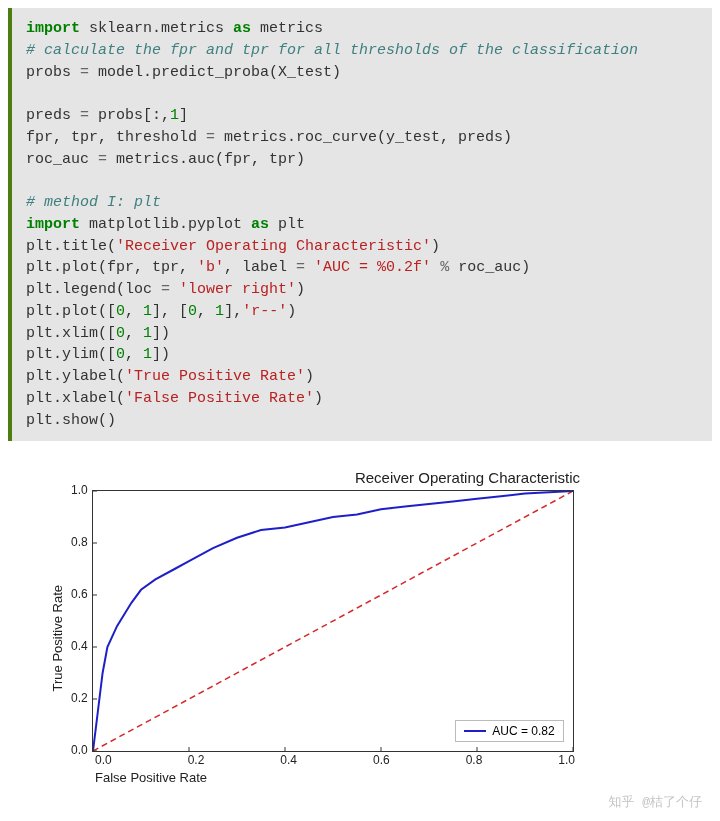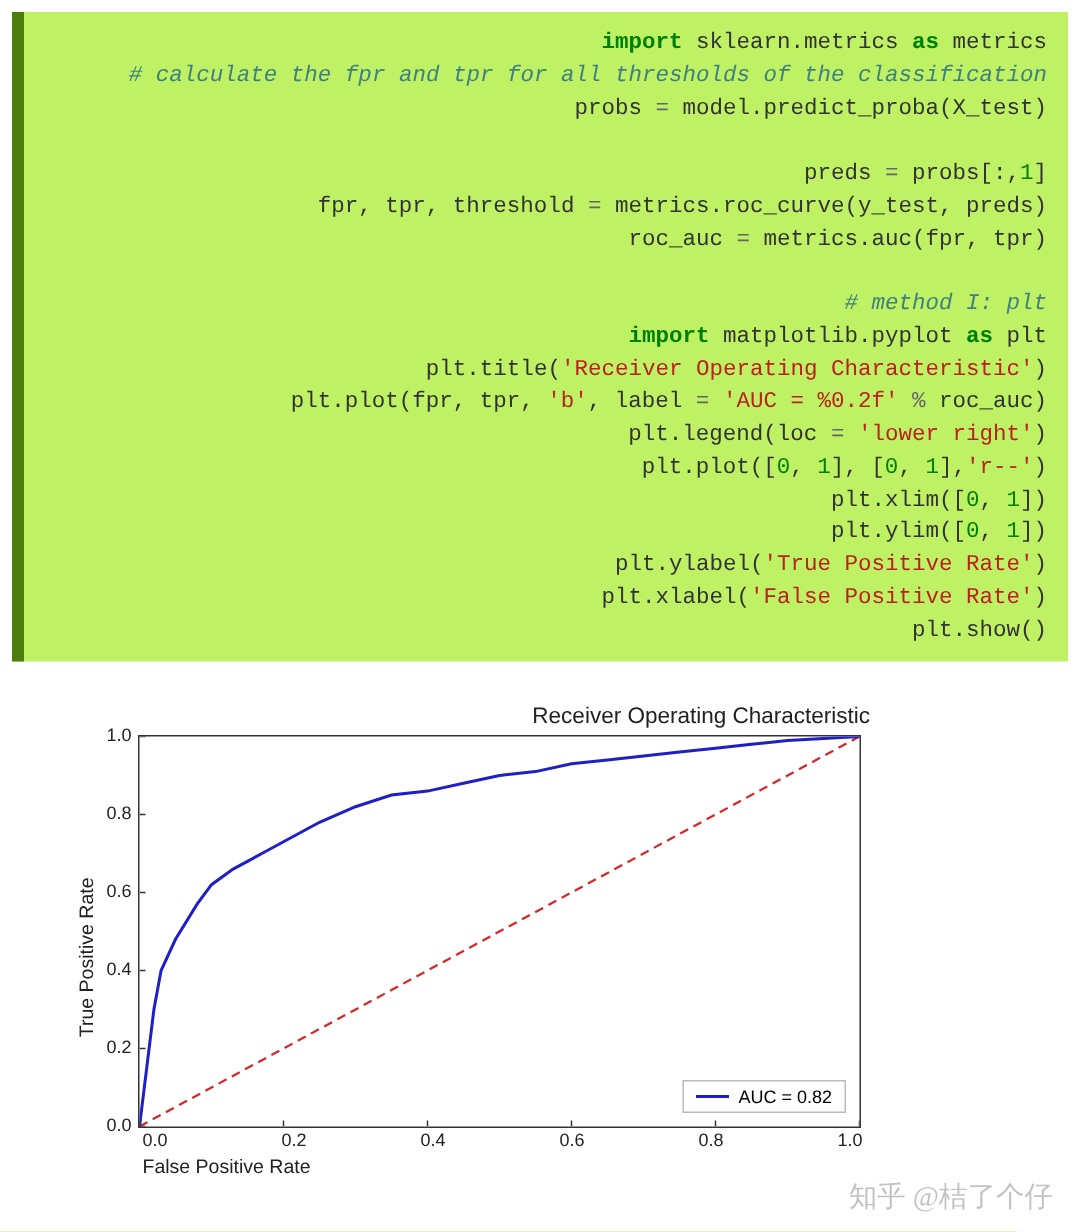--- a/index.html
+++ b/index.html
@@ -4,30 +4,29 @@
 <style>
 body {
   margin: 0;
   padding: 8px;
   font-family: -apple-system, BlinkMacSystemFont, sans-serif;
   background: #fff;
   width: 720px;
   box-sizing: border-box;
 }
 .code-block {
-  background: #bef264;
-  border-left: 8px solid #4d7c0f;
+  background: #e5e5e5;
+  border-left: 4px solid #4d7c0f;
   padding: 10px 14px;
   font-family: "Courier New", Courier, monospace;
   font-size: 15px;
   line-height: 1.45;
   white-space: pre;
   overflow-x: hidden;
   color: #333;
-  text-align: right;
 }
 .kw { color: #008000; font-weight: bold; }
 .cm { color: #408080; font-style: italic; }
 .str { color: #ba2121; }
 .num { color: #008000; }
 .op { color: #666; }
 .chart-wrap {
   margin-top: 28px;
   padding-left: 42px;
 }
@@ -96,23 +95,23 @@
 .legend-line {
   width: 22px;
   height: 2px;
   background: #1f1fc7;
 }
 .plot-container { position: relative; width: 480px; height: 260px; }
 .watermark {
   position: fixed;
   right: 18px;
   bottom: 10px;
-  font-size: 19px;
+  font-size: 13px;
   color: rgba(120,120,120,0.45);
-  font-family: Liberation Serif, serif;
+  font-family: Liberation Mono, monospace;
 }
 </style>
 </head>
 <body>
 
 <div class="code-block"><span class="kw">import</span><span> sklearn.metrics </span><span class="kw">as</span><span> metrics</span>
 <span class="cm"># calculate the fpr and tpr for all thresholds of the classification</span>
 <span>probs </span><span class="op">=</span><span> model.predict_proba(X_test)</span>
 
 <span>preds </span><span class="op">=</span><span> probs[:,</span><span class="num">1</span><span>]</span>

